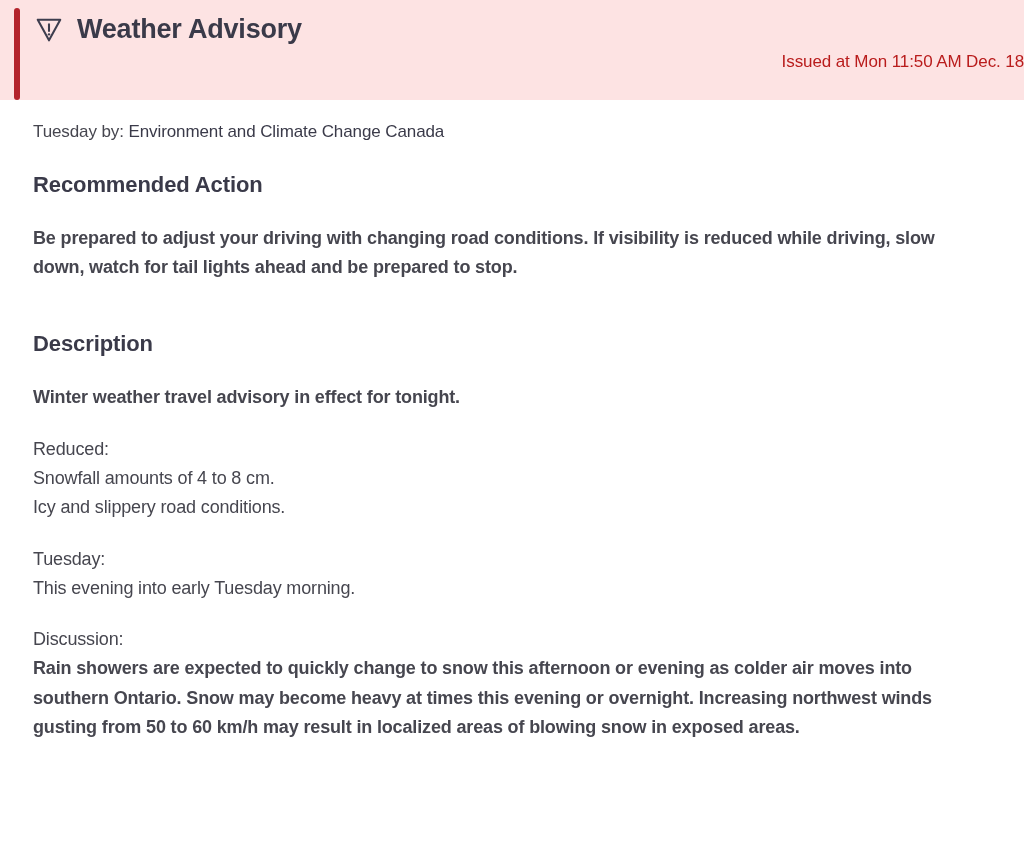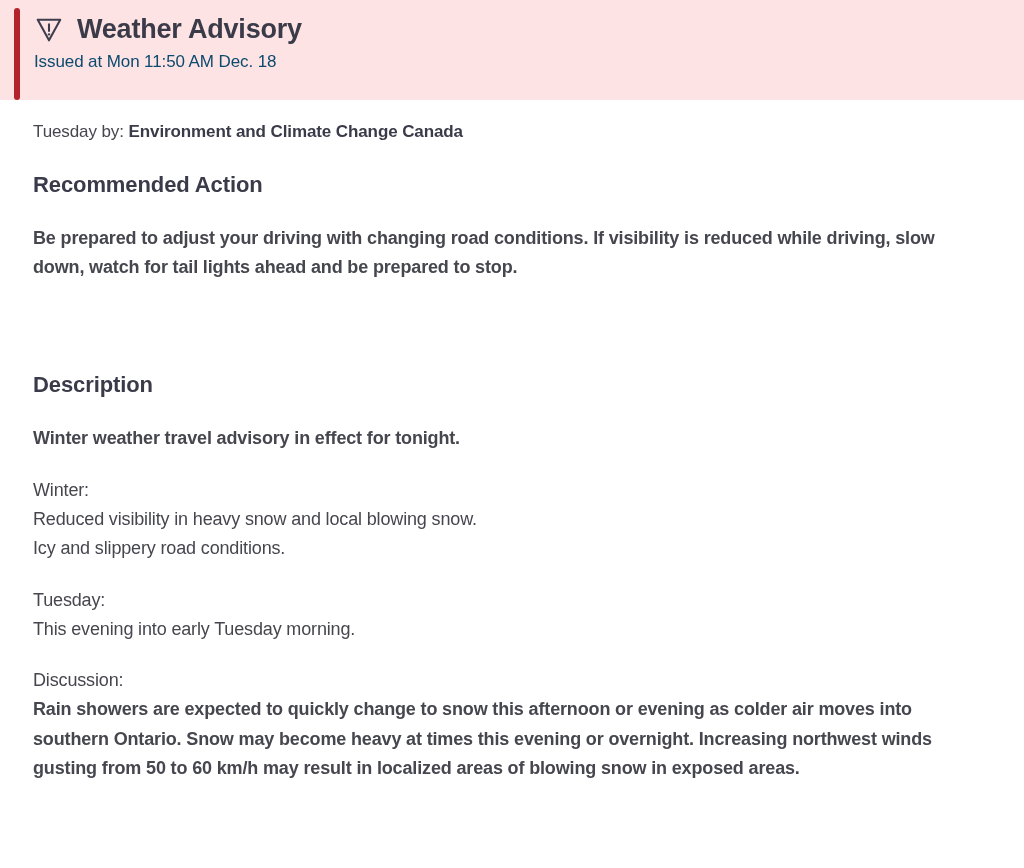--- a/index.html
+++ b/index.html
@@ -20,20 +20,21 @@
     overflow: hidden;
   }
 
   
   .advisory-header {
     position: relative;
     background: #fde3e3;
     padding: 14px 0 28px 34px;
     box-sizing: border-box;
     min-height: 100px;
+    text-align: right;
   }
 
   .advisory-header::before {
     content: "";
     position: absolute;
     left: 14px;
     top: 8px;
     bottom: 0px;
     width: 6px;
     background: #b3232b;
@@ -58,52 +59,52 @@
     font-size: 27px;
     font-weight: bold;
     color: #3a3a49;
     letter-spacing: -0.2px;
     line-height: 1.15;
   }
 
   .header-subtitle {
     margin-top: 7px;
     font-size: 17px;
-    color: #0c4a6e;
+    color: #b91c1c;
     letter-spacing: -0.1px;
   }
 
   
   .advisory-body {
     padding: 22px 34px 30px 33px;
     box-sizing: border-box;
   }
 
   .issued-by {
     font-size: 17px;
     color: #46464f;
     letter-spacing: -0.1px;
     margin-bottom: 30px;
   }
 
   .issued-by .issuer {
-    font-weight: bold;
+    font-weight: normal;
     color: #3a3a49;
   }
 
   .section-heading {
     font-size: 22px;
     font-weight: bold;
     color: #3a3a49;
     letter-spacing: -0.1px;
     margin: 0 0 26px 0;
   }
 
   .section-heading.spaced-top {
-    margin-top: 90px;
+    margin-top: 49px;
   }
 
   .body-paragraph {
     font-size: 18px;
     color: #46464f;
     line-height: 1.62;
     letter-spacing: -0.15px;
     margin: 0 0 14px 0;
     max-width: 950px;
     font-weight: bold;
@@ -152,22 +153,22 @@
 
     <div class="section-heading">Recommended Action</div>
     <p class="body-paragraph">Be prepared to adjust your driving with changing road conditions. If visibility is reduced while driving, slow down, watch for tail lights ahead and be prepared to stop.</p>
 
     <div class="section-heading spaced-top">Description</div>
 
     <p class="body-paragraph tight">Winter weather travel advisory in effect for tonight.</p>
 
     <div class="block-gap"></div>
 
-    <div class="line">Winter:</div>
-    <div class="line">Reduced visibility in heavy snow and local blowing snow.</div>
+    <div class="line">Reduced:</div>
+    <div class="line">Snowfall amounts of 4 to 8 cm.</div>
     <div class="line">Icy and slippery road conditions.</div>
 
     <div class="block-gap"></div>
 
     <div class="line">Tuesday:</div>
     <div class="line">This evening into early Tuesday morning.</div>
 
     <div class="block-gap"></div>
 
     <div class="line">Discussion:</div>

